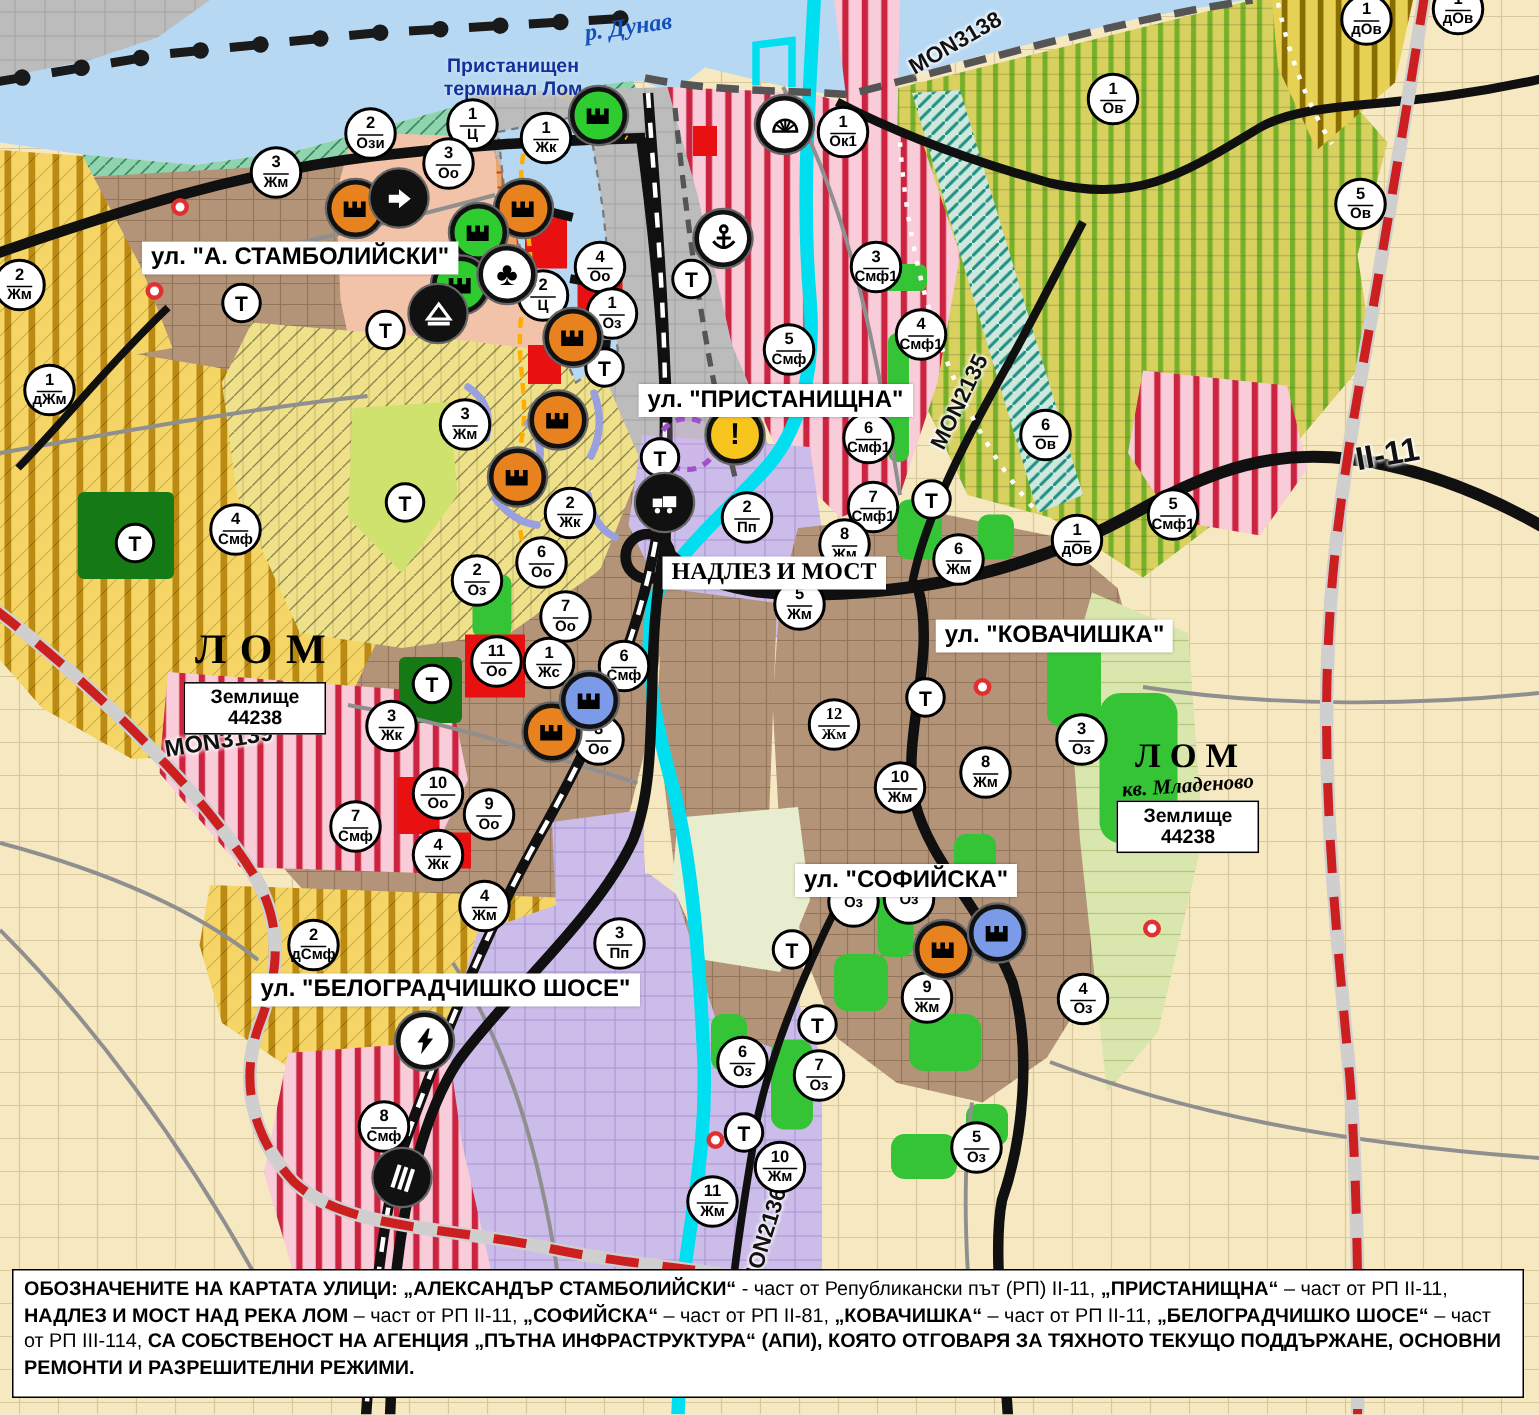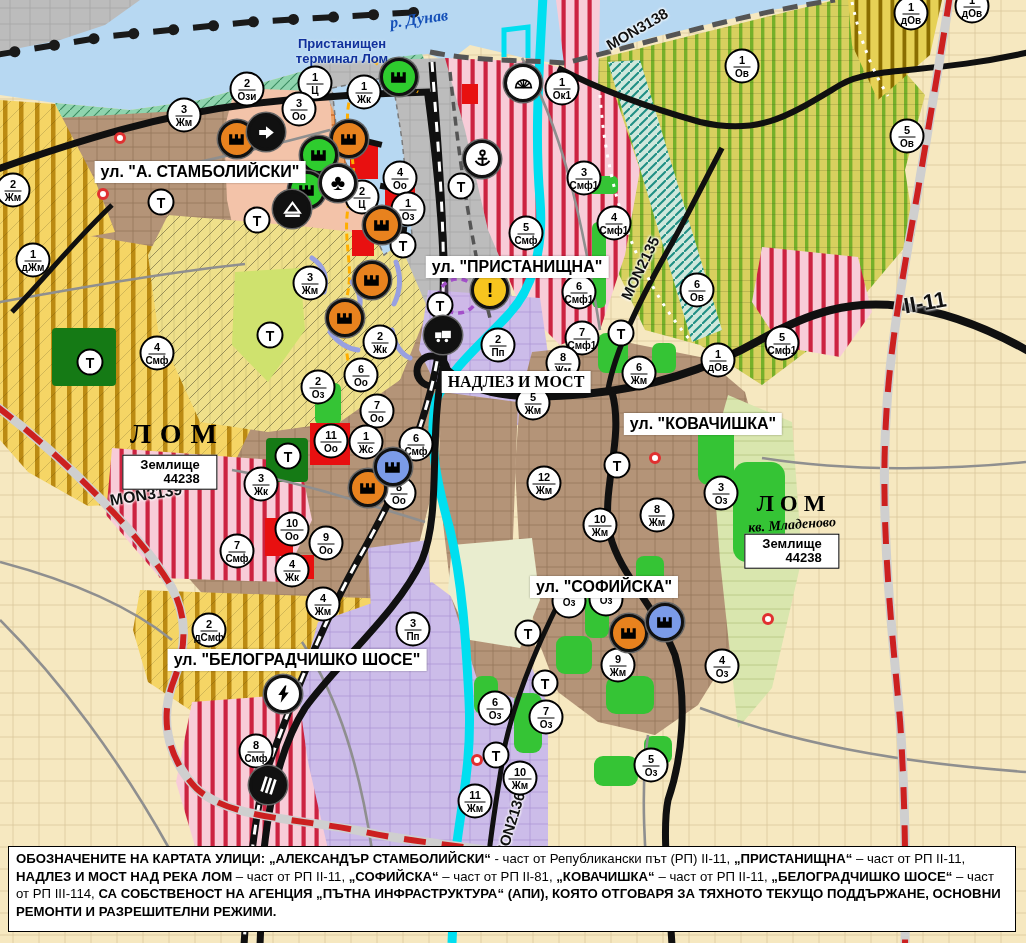--- a/index.html
+++ b/index.html
@@ -28,21 +28,21 @@
       font-size:16px;color:#1550b8;}
   .terminal-label{font-weight:bold;font-size:13px;color:#10309c;text-align:center;
       text-shadow:0 0 3px #cfe4f4,0 0 3px #cfe4f4;}
   .city-label-large{font-family:"Liberation Serif",serif;font-weight:bold;font-size:28px;
       letter-spacing:9px;color:#000;}
   .city-label-small{font-family:"Liberation Serif",serif;font-weight:bold;font-size:23px;
       letter-spacing:6px;color:#000;}
   .quarter-label{font-family:"Liberation Serif",serif;font-style:italic;font-weight:bold;
       font-size:14px;color:#000;}
   .lbox{position:absolute;transform:translate(-50%,-50%);background:#fff;border:1.6px solid #000;
-      text-align:right;font-weight:bold;font-size:13px;line-height:1.1;padding:2px 17px;z-index:26;
+      text-align:center;font-weight:bold;font-size:13px;line-height:1.1;padding:2px 17px;z-index:26;
       white-space:nowrap;}
   #footer{position:absolute;left:8px;right:10px;top:846px;height:78px;background:#fff;
       border:1.4px solid #000;padding:3px 7px;font-size:13.2px;line-height:1.33;color:#000;z-index:60;
       text-align:left;}
   #footer b{font-family:"Liberation Sans",sans-serif;}
 </style>
 </head>
 <body>
 
 <div id="stage">
@@ -409,21 +409,21 @@
       <span class="c">Жм</span>
     </div>
     <div class="zm" style="left: 533px; top: 403px;">
       <span class="n">5</span>
       <span class="c">Жм</span>
     </div>
     <div class="zm" style="left: 639px; top: 373px;">
       <span class="n">6</span>
       <span class="c">Жм</span>
     </div>
-    <div class="zm" style="left: 544px; top: 483px;">
+    <div class="zm" style="left: 556px; top: 483px; font-family: Liberation Serif, serif;">
       <span class="n">12</span>
       <span class="c">Жм</span>
     </div>
     <div class="zm" style="left: 600px; top: 525px;">
       <span class="n">10</span>
       <span class="c">Жм</span>
     </div>
     <div class="zm" style="left: 657px; top: 515px;">
       <span class="n">8</span>
       <span class="c">Жм</span>

